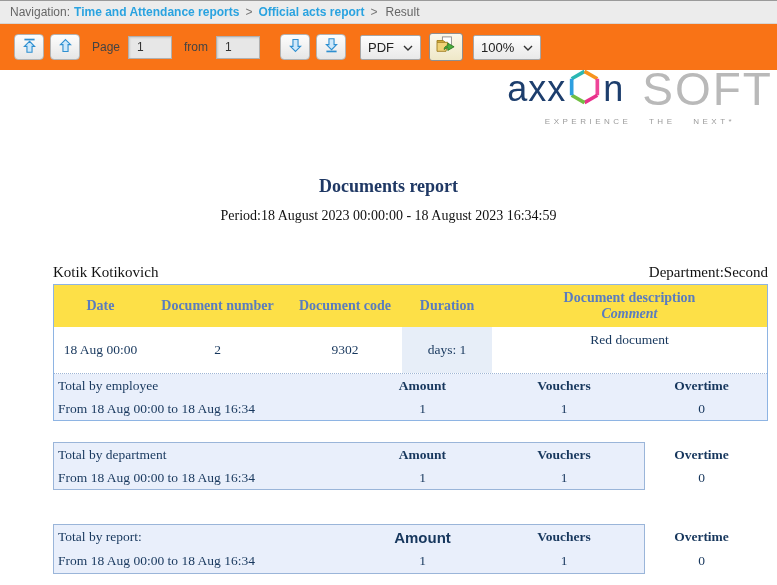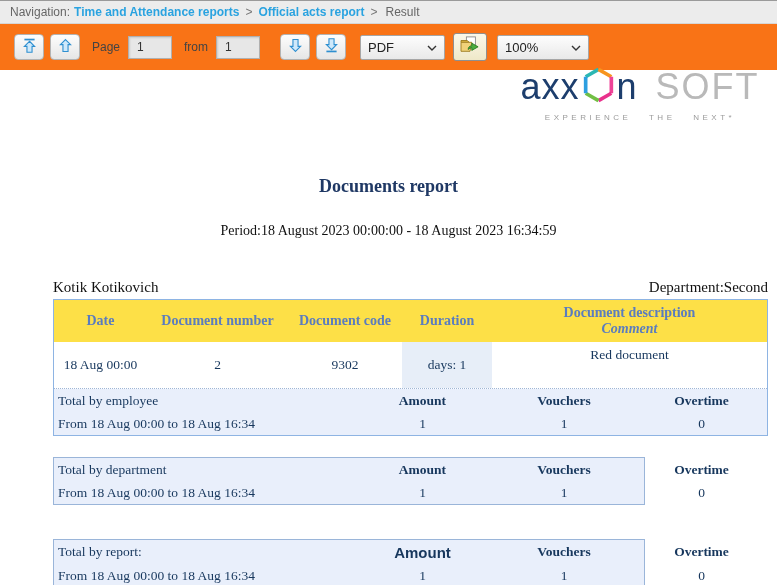--- a/index.html
+++ b/index.html
@@ -17,37 +17,37 @@
   .tbtn { width:30px; height:26px; border:1px solid #b3b3b3; border-radius:4px;
           background:linear-gradient(#fdfdfd,#e6e6e6); display:flex; align-items:center;
           justify-content:center; margin-right:6px; cursor:pointer; }
   .tlabel { font-size:12px; color:#444; margin:0 8px 0 6px; }
   .pg { width:44px; height:23px; border:1px solid #b0b0b0; background:#e7e7e7;
         font-size:12px; color:#333; text-align:left; padding-left:8px; margin-right:6px;
         box-shadow:inset 1px 1px 2px rgba(0,0,0,.12); }
   .gap8 { width:8px; } .gap14 { width:14px; }
   .select { height:25px; border:1px solid #a6a6a6; background:linear-gradient(#fdfdfd,#e9e9e9);
             display:flex; align-items:center; padding:0 7px; font-size:13px; color:#222;
-            margin-right:8px; cursor:pointer; border-radius:2px;gap:24px; }
+            margin-right:8px; cursor:pointer; border-radius:2px; }
   .select .chev { margin-left:9px; }
   .exportbtn { width:34px; height:28px; border:1px solid #8f8f8f; border-radius:3px;
                background:linear-gradient(#fbf8ea,#efe8c8); display:flex; align-items:center;
                justify-content:center; margin-right:10px; cursor:pointer; }
   
   .logo { position:absolute; top:66px; right:12px; width:250px; }
   .logo-row { display:flex; align-items:center; justify-content:center; }
   .logo-axx, .logo-n { font-size:36px; color:#1d3e6d; letter-spacing:1px; line-height:1; }
-  .logo-soft { font-size:36px; color:#b9b9b9; letter-spacing:2px; line-height:1; margin-left:18px; }
+  .logo-soft { font-size:46px; color:#b9b9b9; letter-spacing:2px; line-height:1; margin-left:18px; }
   .logo-hex { margin:0 2px; }
   .tagline { margin-top:5px; text-align:center; font-size:8px; color:#9b9b9b;
              letter-spacing:3.5px; word-spacing:12px; }
   
   .report { font-family:"Liberation Serif", serif; color:#17375d; }
   .rtitle { margin-top:106px; text-align:center; font-size:18px; font-weight:bold; color:#1f3864; }
-  .rperiod { margin-top:26px; text-align:center; font-size:14px; color:#111; }
+  .rperiod { margin-top:11px; text-align:center; font-size:14px; color:#111; }
   .meta { width:715px; margin:40px 0 3px 53px; display:flex; justify-content:space-between;
           font-size:15px; color:#111; }
   
   .block { width:715px; margin-left:53px; border:1px solid #8eb4e3; }
   .thead { display:grid; grid-template-columns:93px 141px 114px 90px auto;
            background:#fde047; color:#5a7cbf; font-weight:bold; font-size:14px; }
   .thead .hc { min-height:42px; display:flex; flex-direction:column; align-items:center;
                justify-content:center; text-align:center; }
   .comment { font-style:italic; }
   .drow { display:grid; grid-template-columns:93px 141px 114px 90px auto;

